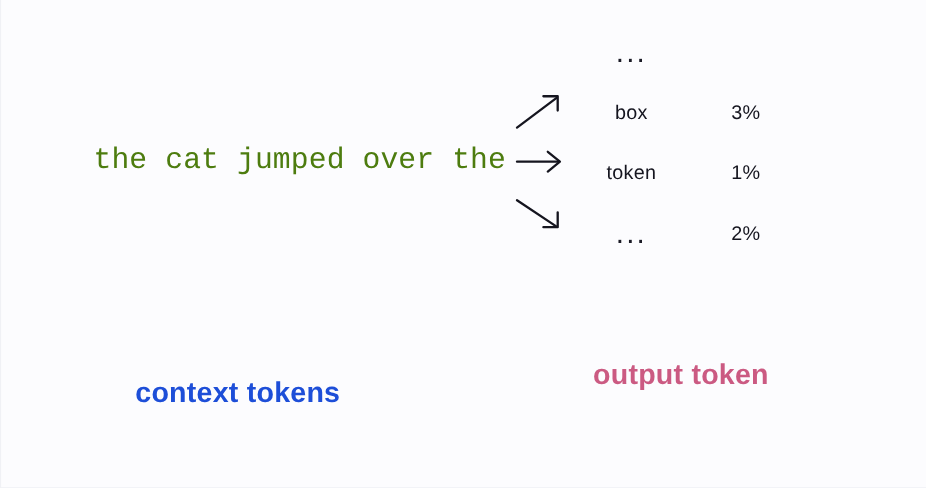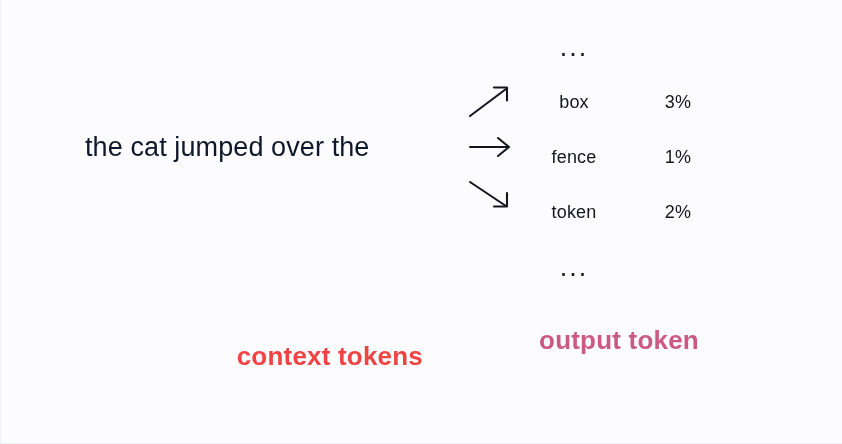--- a/index.html
+++ b/index.html
@@ -22,23 +22,24 @@
     overflow: hidden;
   }
 
   
   .context-phrase {
     position: absolute;
     left: 84px;
     top: 130px;
     font-size: 27px;
     line-height: 34px;
-    color: #0f172a;
+    color: #4d7c0f;
     letter-spacing: 0.1px;
     white-space: nowrap;
+    font-family: Liberation Mono, monospace;
   }
 
   
   .arrow-group {
     position: absolute;
     left: 462px;
     top: 72px;
     width: 56px;
     height: 146px;
   }
@@ -82,24 +83,24 @@
   
   .caption {
     position: absolute;
     font-weight: bold;
     letter-spacing: 0.2px;
   }
   .caption-context {
     left: 122px;
     top: 338px;
     width: 300px;
-    text-align: right;
+    text-align: left;
     font-size: 26px;
     line-height: 36px;
-    color: #ef4444;
+    color: #1d4ed8;
   }
   .caption-output {
     left: 498px;
     top: 320px;
     width: 240px;
     text-align: center;
     font-size: 26px;
     line-height: 40px;
     color: #cb5a82;
   }
@@ -130,21 +131,20 @@
       <g fill="none" stroke="#15151f" stroke-width="2.1" stroke-linecap="round" stroke-linejoin="round">
         <line x1="7" y1="110" x2="43" y2="134"></line>
         <polyline points="44,121 44,134.5 31,134.5"></polyline>
       </g>
     </svg>
   </div>
 
   <div class="token-col">
     <div class="row-cell ellipsis-cell">...</div>
     <div class="row-cell">box</div>
-    <div class="row-cell">fence</div>
     <div class="row-cell">token</div>
     <div class="row-cell ellipsis-cell">...</div>
   </div>
 
   <div class="prob-col">
     <div class="row-cell blank"></div>
     <div class="row-cell">3%</div>
     <div class="row-cell">1%</div>
     <div class="row-cell">2%</div>
     <div class="row-cell blank"></div>

